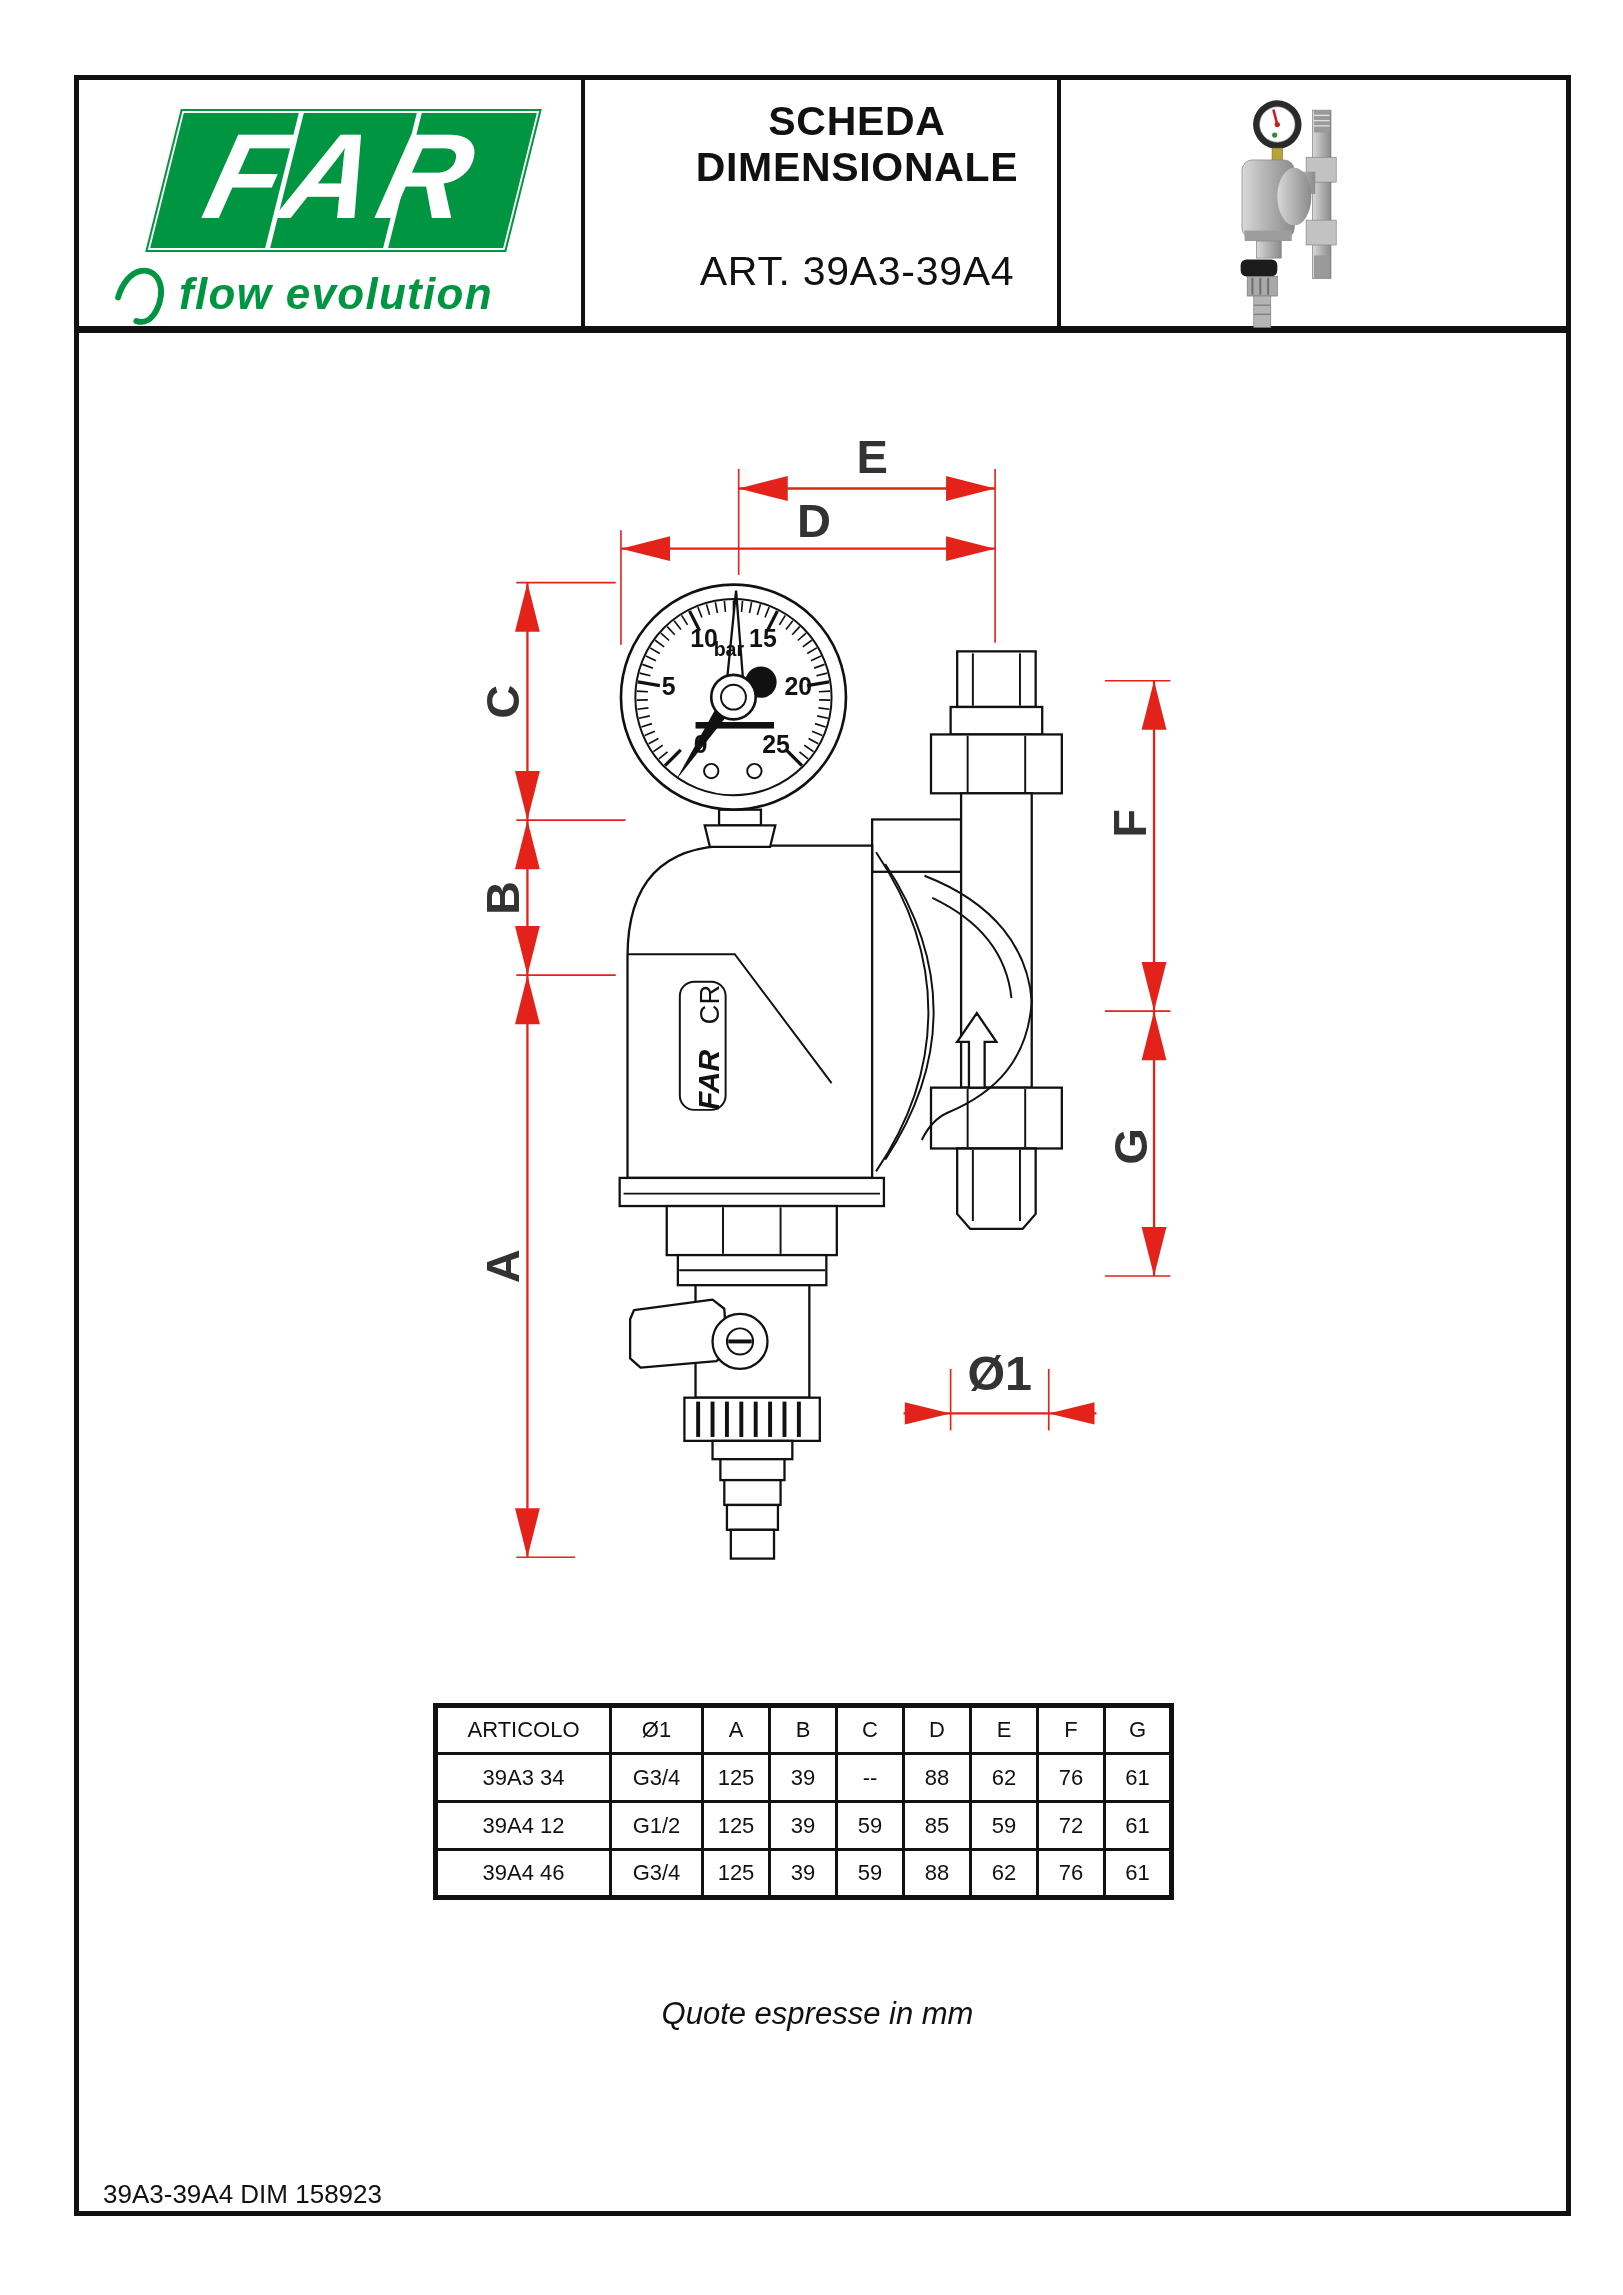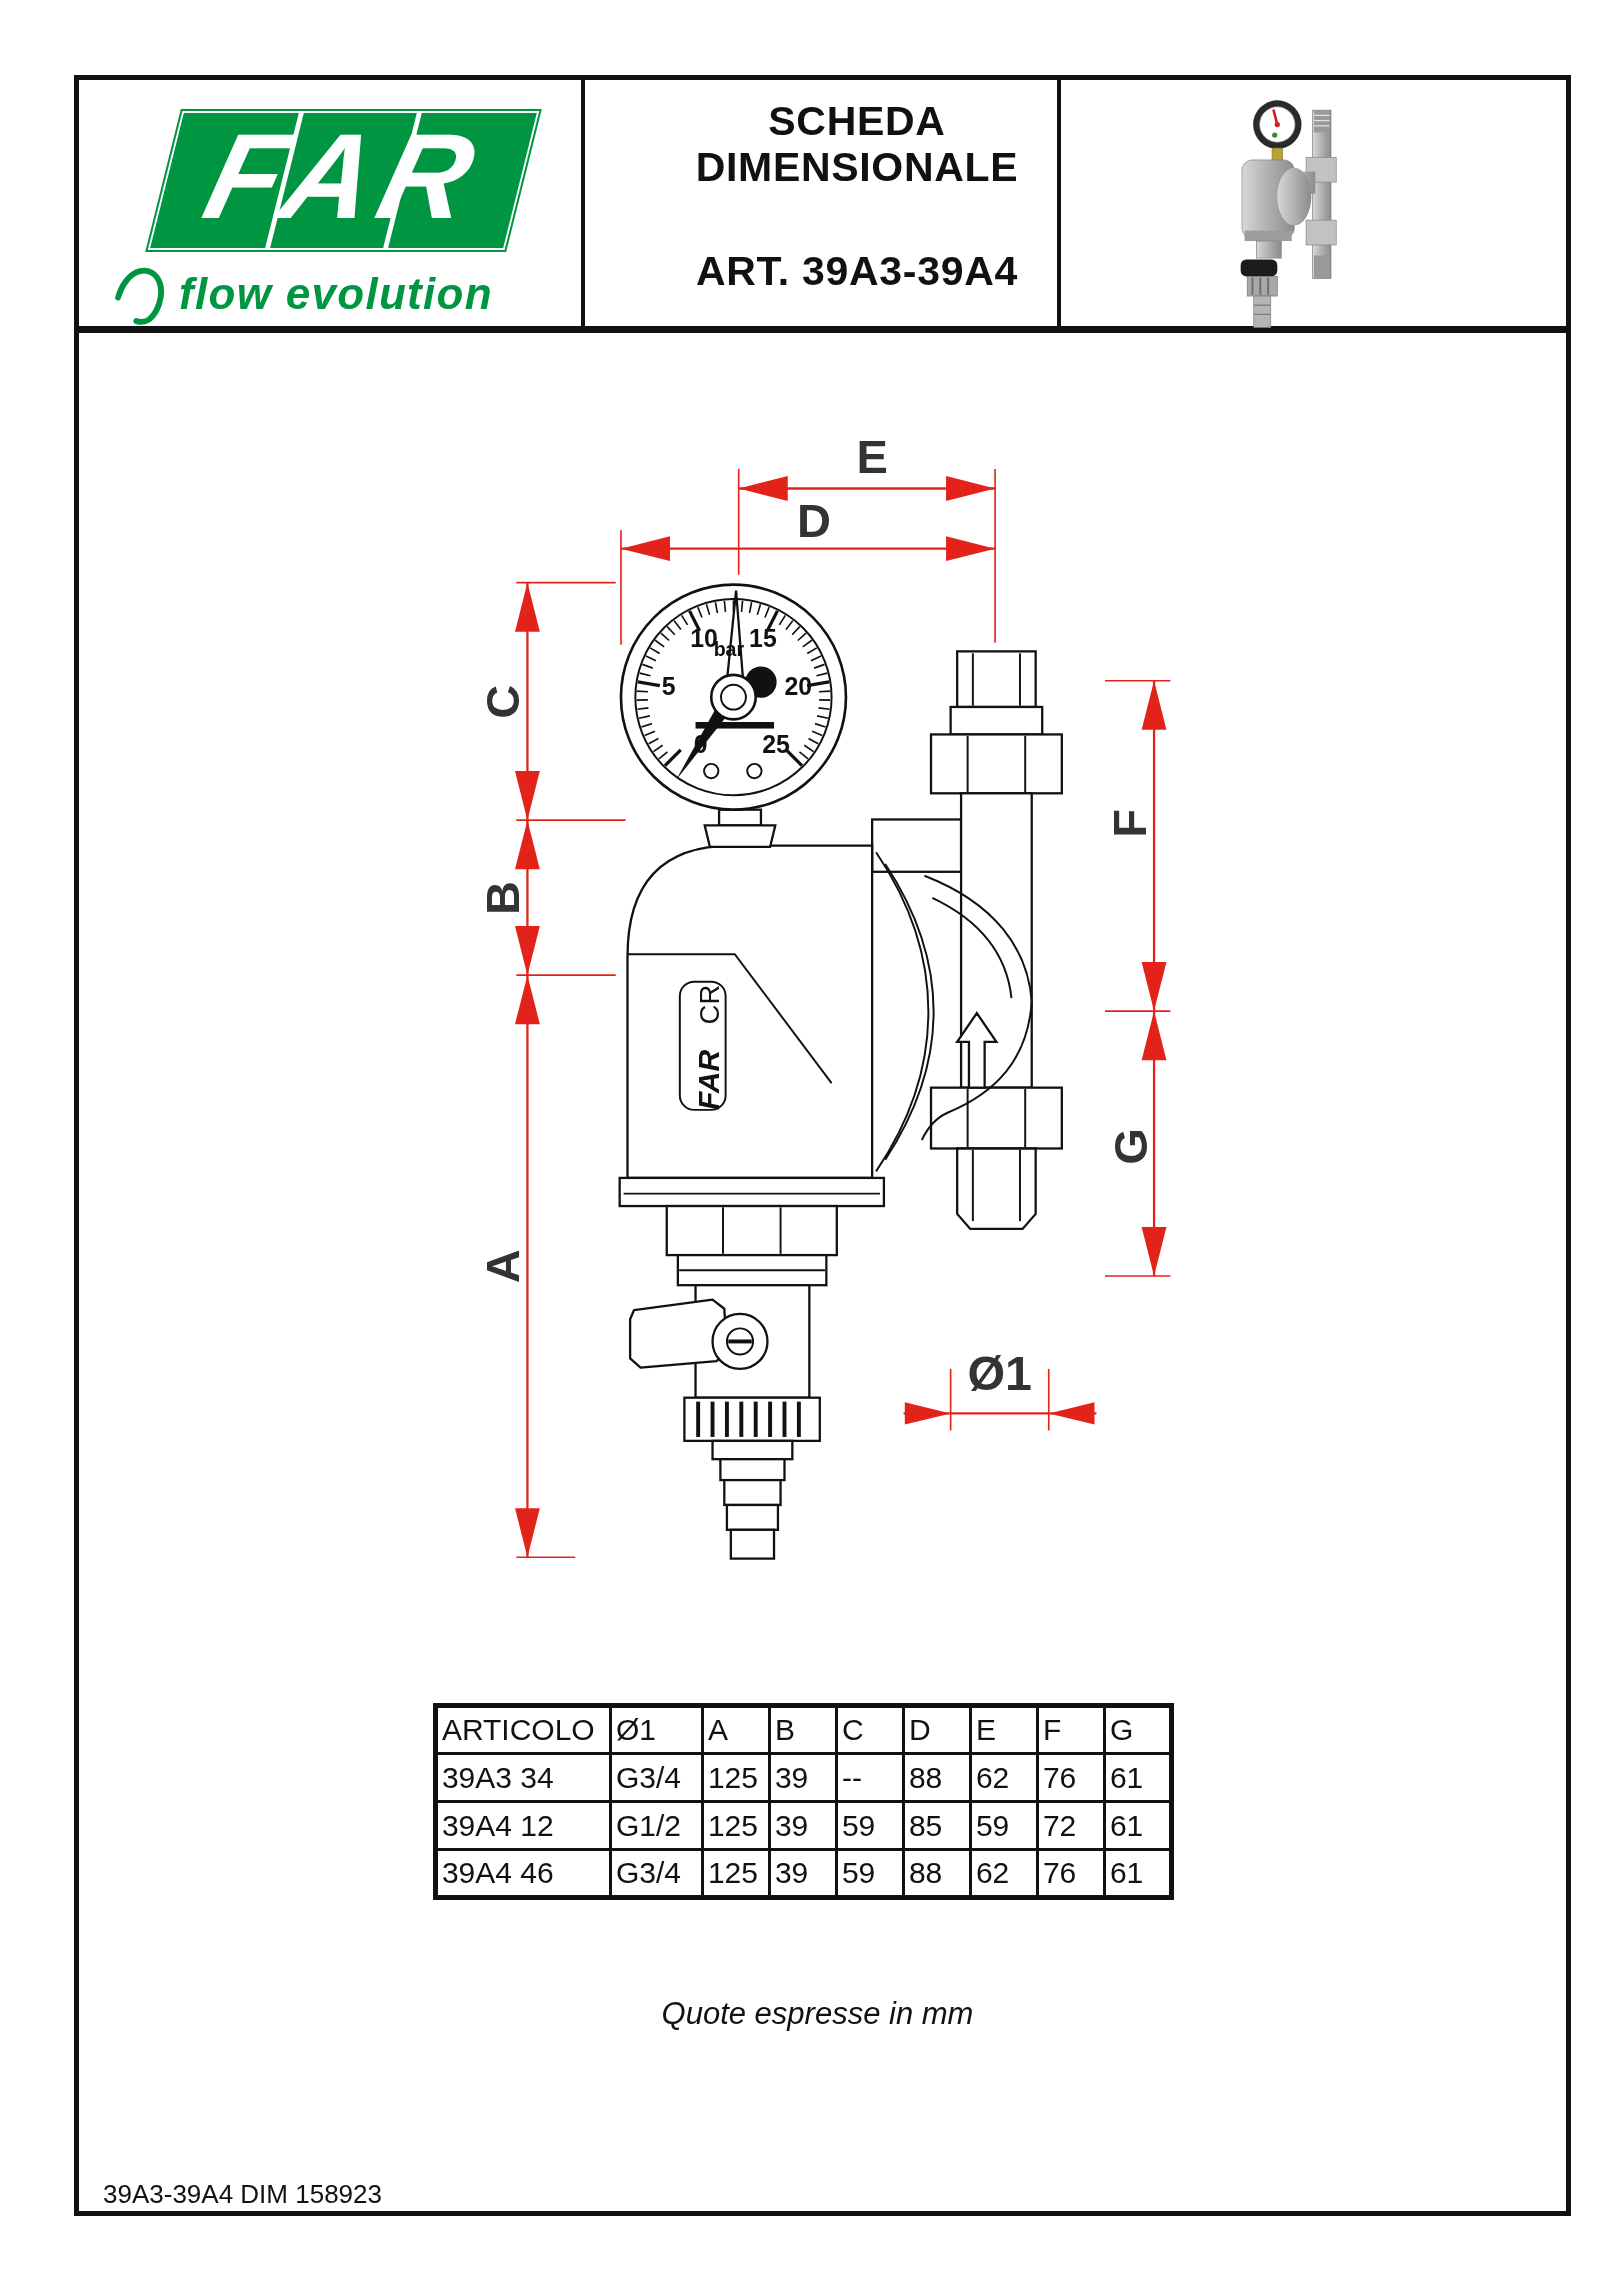--- a/index.html
+++ b/index.html
@@ -16,25 +16,25 @@
     display:flex; align-items:center; justify-content:center; }
   .far-logo-box .gap { position:absolute; top:0; width:4.6px; height:100%; background:#fff; }
   .gap1 { left:115px; } .gap2 { left:233px; }
   .far-word { font-size:121px; font-weight:bold; font-style:italic; color:#fff; letter-spacing:9.2px; line-height:1; padding-bottom:7.9px; }
   .tagline-row { position:absolute; left:110px; top:257px; width:419px; display:flex; align-items:flex-start;text-align:right; }
   .tagline { font-size:44px; font-style:italic; color:#009540; font-weight:bold; letter-spacing:1.3px; margin-top:11.8px; }
 
   
   .title-cell { position:absolute; left:582px; top:98px; width:474px; text-align:center;margin-left:38px; }
   .title-main { font-size:41px; font-weight:bold; line-height:46px; letter-spacing:0.7px; }
-  .title-art { font-size:41px; font-weight:bold; margin-top:58px; letter-spacing:0.7px; }
+  .title-art { font-size:41px; font-weight:normal; margin-top:58px; letter-spacing:0.7px; }
 
   
   .dim-table { position:absolute; left:433px; top:1703px; border-collapse:collapse; background:#fff; border:5.2px solid #111; }
-  .dim-table td { border:3.3px solid #111; height:48px; text-align:left; vertical-align:middle; font-size:30px; padding:0 3.9px; }
+  .dim-table td { border:3.3px solid #111; height:48px; text-align:center; vertical-align:middle; font-size:22px; padding:0 3.9px; }
   .c-art { width:175px; } .c-d1 { width:92px; } .c-n { width:67px; }
 
   .units-note { position:absolute; left:425px; top:1996px; width:785px; text-align:center;
     font-size:31px; font-style:italic; color:#111; }
   .doc-code { position:absolute; left:103px; top:2179px; font-size:26px; color:#111; }
 
   svg text { font-family:"Liberation Sans", sans-serif; }
   .ink { stroke:#111; fill:none; stroke-width:3; }
   .inkf { stroke:#111; fill:#fff; stroke-width:3.5; }
   .red { stroke:#e3231a; fill:none; stroke-width:3.5; }

